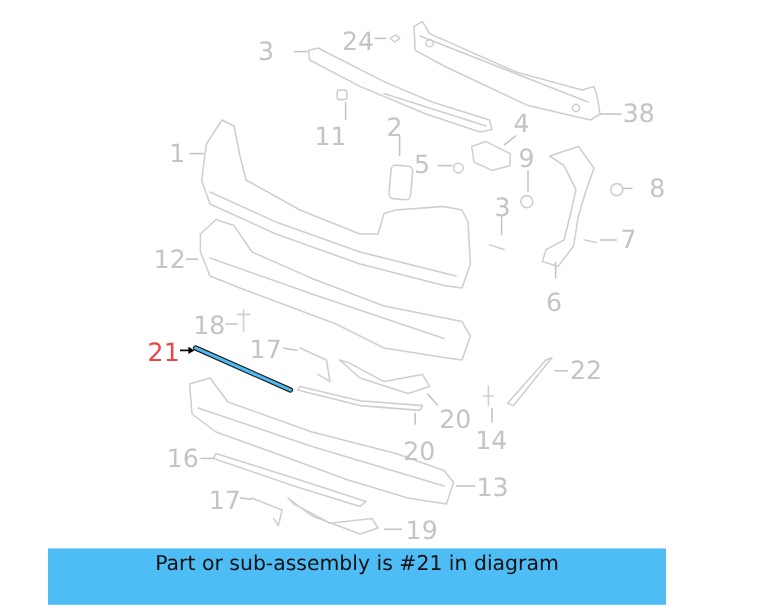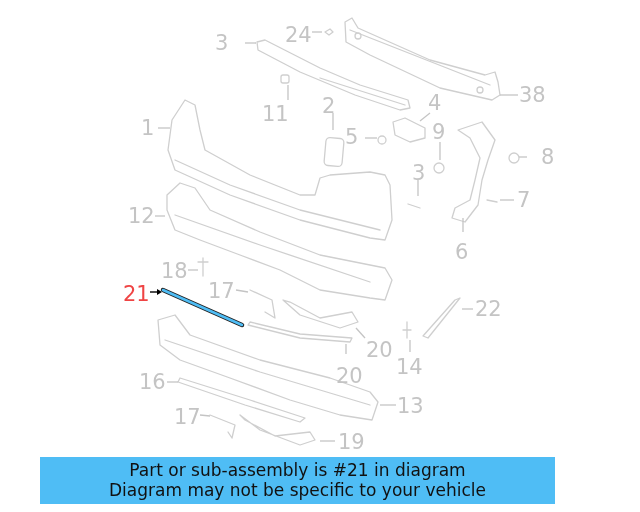--- a/index.html
+++ b/index.html
@@ -142,14 +142,13 @@
   <span class="lbl" style="left:338px;top:432px">19</span>
   <span class="lbl" style="left:336px;top:366px">20</span>
   <span class="lbl hl" style="left:123px;top:284px">21</span>
   <span class="lbl" style="left:475px;top:299px">22</span>
   <span class="lbl" style="left:519px;top:85px">38</span>
   <span class="lbl" style="left:285px;top:25px">24</span>
 </div>
 
 <div id="banner">
   <div class="line l1">Part or sub-assembly is #21 in diagram</div>
-  <div class="line l2">Diagram may not be specific to your vehicle</div>
 </div>
 
 </body></html>

